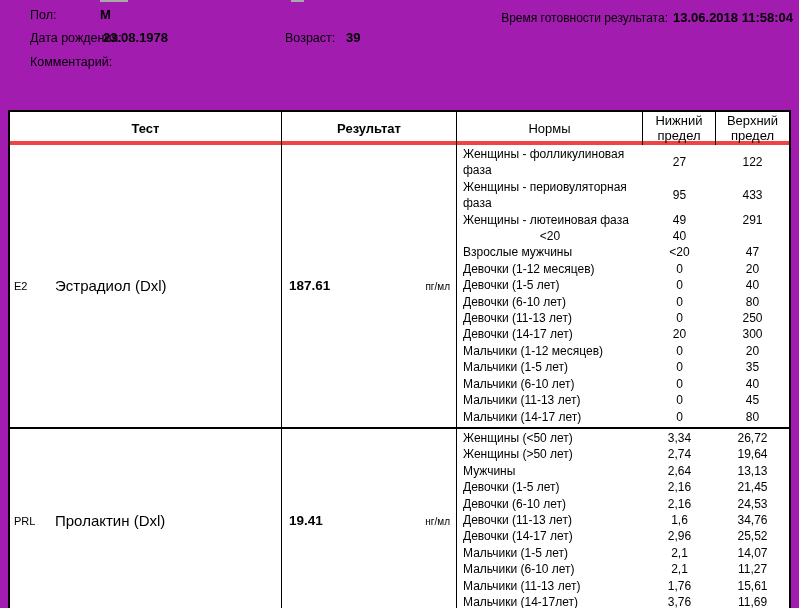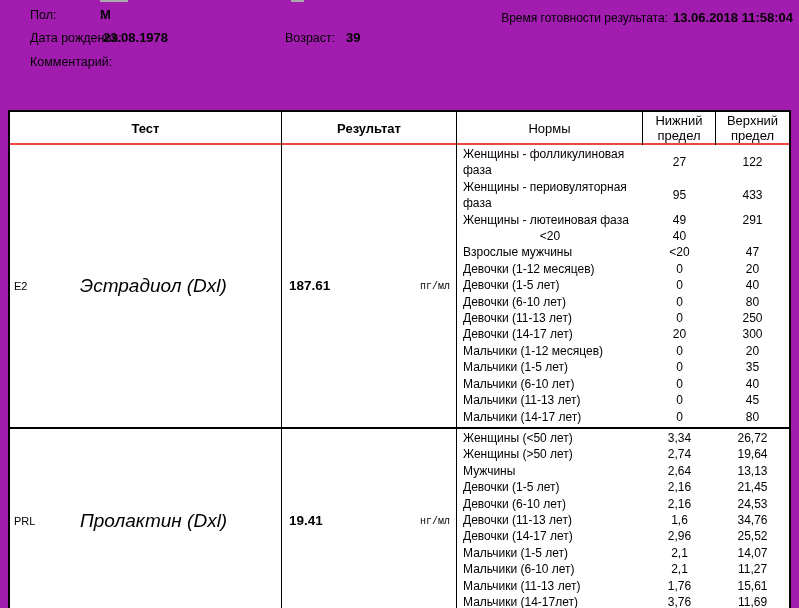--- a/index.html
+++ b/index.html
@@ -17,47 +17,46 @@
   .ready-group { position:absolute; top:8px; right:6px; white-space:nowrap; }
   .ready-group .lbl { font-size:12px; }
   .ready-group .val { font-size:13px; font-weight:bold; margin-left:5px; }
 
   .report-table {
     position:absolute; left:8px; top:110px; width:783px;
     border:2px solid #000; background:#fff;
   }
   .thead {
     display:grid; grid-template-columns:272px 175px 186px 73px auto;
-    border-bottom:2px solid #ef4444; height:33px;
+    border-bottom:4px solid #ef4444; height:33px;
   }
   .th {
     display:flex; align-items:center; justify-content:center;
     text-align:center; font-size:13px; line-height:1.18;
     border-right:1px solid #000; padding:1px 2px;
   }
   .th:last-child { border-right:none; }
   .th.b { font-weight:bold; }
 
   .trow {
     display:grid; grid-template-columns:272px 175px auto;
     position:relative;
   }
   .trow + .trow { border-top:2px solid #000; }
   .cell { position:relative; border-right:1px solid #000; }
   .test-cell, .result-cell { display:flex; align-items:center; }
   .code {
     position:absolute; left:4px; top:50%; transform:translateY(-50%);
     font-weight:normal; font-size:11px;
   }
-  .tname { margin-left:70px; font-style:italic; font-size:19px; }
+  .tname { margin-left:45px; font-size:15px; }
   .rval { margin-left:7px; font-weight:bold; font-size:13.5px;text-align:center; }
   .unit {
     position:absolute; right:6px; top:50%; transform:translateY(-50%);
     font-size:10px;
-    font-family:Liberation Mono, monospace;
   }
   .norms { padding:1px 0 2px 0; }
   .norm-row {
     display:grid; grid-template-columns:186px 73px auto;
     align-items:center;
   }
   .norm-name { padding-left:6px; font-size:12px; line-height:16.4px; }
   .norm-low, .norm-high { text-align:center; font-size:12px; line-height:16.4px; }
 </style>
 </head>

